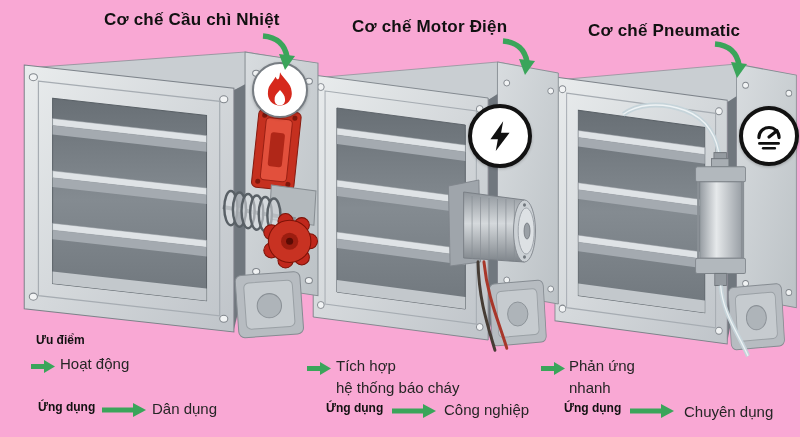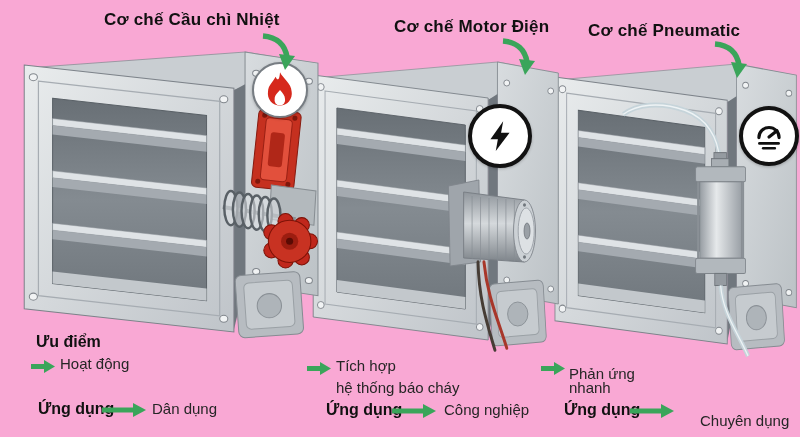--- a/index.html
+++ b/index.html
@@ -19,28 +19,28 @@
     box-shadow:0 1px 3px rgba(0,0,0,.25);
   }
   .i1{left:252px;top:62px;width:52px;height:52px;border:2px solid #777d83;}
   .i2{left:468px;top:104px;width:56px;height:56px;border:4px solid #121212;}
   .i3{left:739px;top:106px;width:52px;height:52px;border:4px solid #121212;}
   .title{
     position:absolute;z-index:5;font-size:17px;font-weight:bold;color:#111;
     letter-spacing:.2px;white-space:nowrap;
   }
   .t1{left:104px;top:10px;}
-  .t2{left:352px;top:17px;margin-left:42px;}
+  .t2{left:352px;top:17px;}
   .t3{left:588px;top:21px;}
   .curve-arrow{position:absolute;z-index:5;}
   .a1{left:260px;top:33px;}
   .a2{left:500px;top:38px;}
   .a3{left:712px;top:41px;}
   .note{position:absolute;z-index:5;font-size:15px;color:#262626;white-space:nowrap;}
-  .note-label{font-weight:bold;font-size:16px;color:#111;}
+  .note-label{font-weight:bold;font-size:12px;color:#111;}
   .flat-arrow{position:absolute;z-index:5;}
 </style>
 </head>
 <body>
 
 <div class="canvas">
 
   <svg width="0" height="0" style="position:absolute" aria-hidden="true">
     <defs>
       <linearGradient id="gFace" x1="0" y1="0" x2="1" y2="1">
@@ -232,22 +232,22 @@
   <svg class="flat-arrow" style="left:392px;top:404px;" width="44" height="14" viewBox="0 0 44 14">
     <rect x="0" y="4.5" width="31" height="5" fill="#3aa55a"></rect>
       <polygon points="31,0 44,7 31,14" fill="#3aa55a"></polygon>
   </svg>
   <div class="note" style="left:444px;top:401px;">Công nghiệp</div>
 
   <svg class="flat-arrow" style="left:541px;top:362px;" width="24" height="13" viewBox="0 0 24 13">
     <rect x="0" y="4" width="13" height="5" fill="#3aa55a"></rect>
       <polygon points="13,0 24,6.5 13,13" fill="#3aa55a"></polygon>
   </svg>
-  <div class="note" style="left:569px;top:357px;margin-top:8px;">Phản ứng</div>
+  <div class="note" style="left:569px;top:357px;">Phản ứng</div>
   <div class="note" style="left:569px;top:379px;">nhanh</div>
   <div class="note note-label" style="left:564px;top:401px;">Ứng dụng</div>
   <svg class="flat-arrow" style="left:630px;top:404px;" width="44" height="14" viewBox="0 0 44 14">
     <rect x="0" y="4.5" width="31" height="5" fill="#3aa55a"></rect>
       <polygon points="31,0 44,7 31,14" fill="#3aa55a"></polygon>
   </svg>
-  <div class="note" style="left:684px;top:412px;margin-left:16px;">Chuyên dụng</div>
+  <div class="note" style="left:684px;top:403px;">Chuyên dụng</div>
 
 </div>
 
 </body></html>

